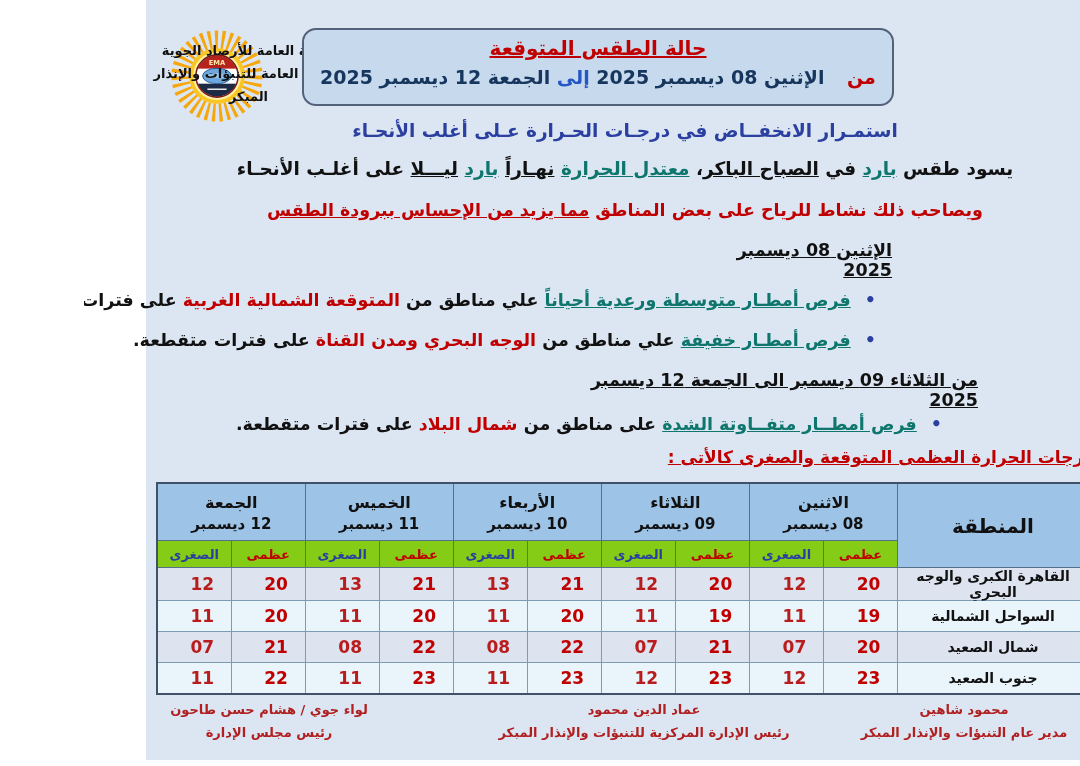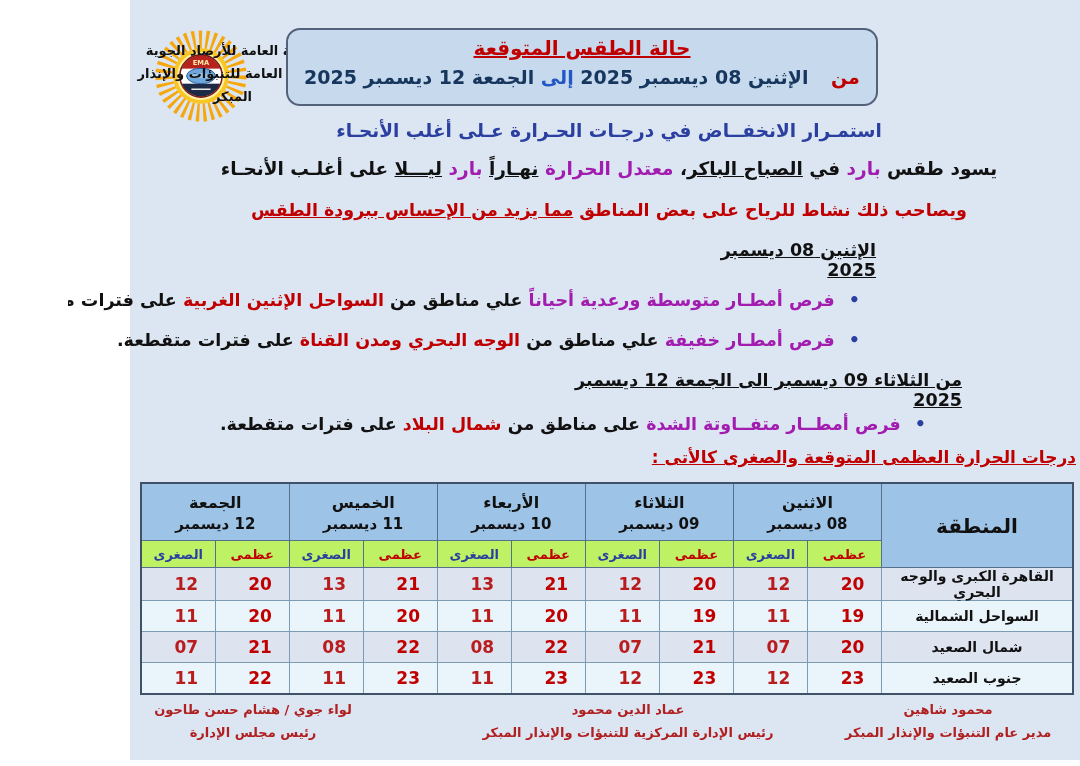--- a/index.html
+++ b/index.html
@@ -15,21 +15,21 @@
   .hdr-title{font-size:20px;font-weight:bold;color:#c00000;text-decoration:underline;}
   .hdr-date{font-size:19px;font-weight:bold;color:#17365d;margin-top:6px;}
   .hdr-date .w-from{color:#c00000;margin-left:16px;}
   .hdr-date .w-to{color:#2457c5;margin-top:32px;}
 
   
   .line{width:100%;text-align:center;font-weight:bold;white-space:nowrap;}
   .p1{top:120px;font-size:18.5px;color:#2a3f9f;}
   .p2{top:158px;font-size:18.5px;color:#111;}
   .p3{top:200px;font-size:17.5px;color:#c00000;}
-  .blue{color:#a21caf;}
+  .blue{color:#0f766e;text-decoration:underline;}
   .red{color:#c00000;}
   .blk{color:#111;}
   .und{text-decoration:underline;}
 
   
   .heading{font-size:17.5px;font-weight:bold;color:#111;white-space:nowrap;}
   .heading .hl{text-decoration:underline;display:block;}
   .heading .hl2{text-decoration:underline;display:inline-block;}
   .h1{top:240px;right:212px;}
   .h2{top:370px;right:126px;}
@@ -42,21 +42,21 @@
 
   
   .tblwrap{top:482px;right:14px;left:10px;}
   table{border-collapse:collapse;width:100%;table-layout:fixed;border:2px solid #3f5268;background:#eaf4fb;}
   th,td{border:1px solid #7c9cb6;text-align:center;vertical-align:middle;padding:0;}
   thead th{border-color:#55708a;}
   .region-head{width:190px;background:#9dc3e6;font-size:20px;font-weight:bold;color:#111;}
   .day-head{background:#9dc3e6;height:56px;}
   .day-name{font-size:16px;font-weight:bold;color:#111;line-height:1.5;}
   .day-date{font-size:15px;font-weight:bold;color:#111;}
-  .sub{background:#bef264;font-size:13px;font-weight:bold;height:26px;}
+  .sub{background:#84cc16;font-size:13px;font-weight:bold;height:26px;}
   .sub.max{color:#c00000;}
   .sub.min{color:#2a3f9f;}
   tbody tr:nth-child(odd){background:#dee3f0;}
   tbody tr:nth-child(even){background:#eaf4fb;}
   td.val{font-weight:bold;font-size:17px;height:30px;padding-left:16px;}
   td.max{color:#c00000;}
   td.min{color:#b91c1c;}
   .region-cell{font-size:14px;font-weight:bold;color:#111;}
 
   
@@ -111,21 +111,21 @@
   <div class="abs line p3">
     <span>ويصاحب ذلك نشاط للرياح على بعض المناطق </span><span class="und">مما يزيد من الإحساس ببرودة الطقس</span>
   </div>
 
   <div class="abs heading h1">
     <span class="hl">الإثنين 08 ديسمبر</span>
     <span class="hl2">2025</span>
   </div>
 
   <div class="abs bullet b1">
-    <span class="dot">•</span><span class="blue">فرص أمطـار متوسطة ورعدية أحياناً</span><span class="blk"> علي مناطق من </span><span class="red">السواحل الإثنين الغربية</span><span class="blk"> على فترات متقطعة.</span>
+    <span class="dot">•</span><span class="blue">فرص أمطـار متوسطة ورعدية أحياناً</span><span class="blk"> علي مناطق من </span><span class="red">المتوقعة الشمالية الغربية</span><span class="blk"> على فترات متقطعة.</span>
   </div>
 
   <div class="abs bullet b2">
     <span class="dot">•</span><span class="blue">فرص أمطـار خفيفة</span><span class="blk"> علي مناطق من </span><span class="red">الوجه البحري ومدن القناة</span><span class="blk"> على فترات متقطعة.</span>
   </div>
 
   <div class="abs heading h2">
     <span class="hl">من الثلاثاء 09 ديسمبر  الى الجمعة 12 ديسمبر</span>
     <span class="hl2">2025</span>
   </div>

